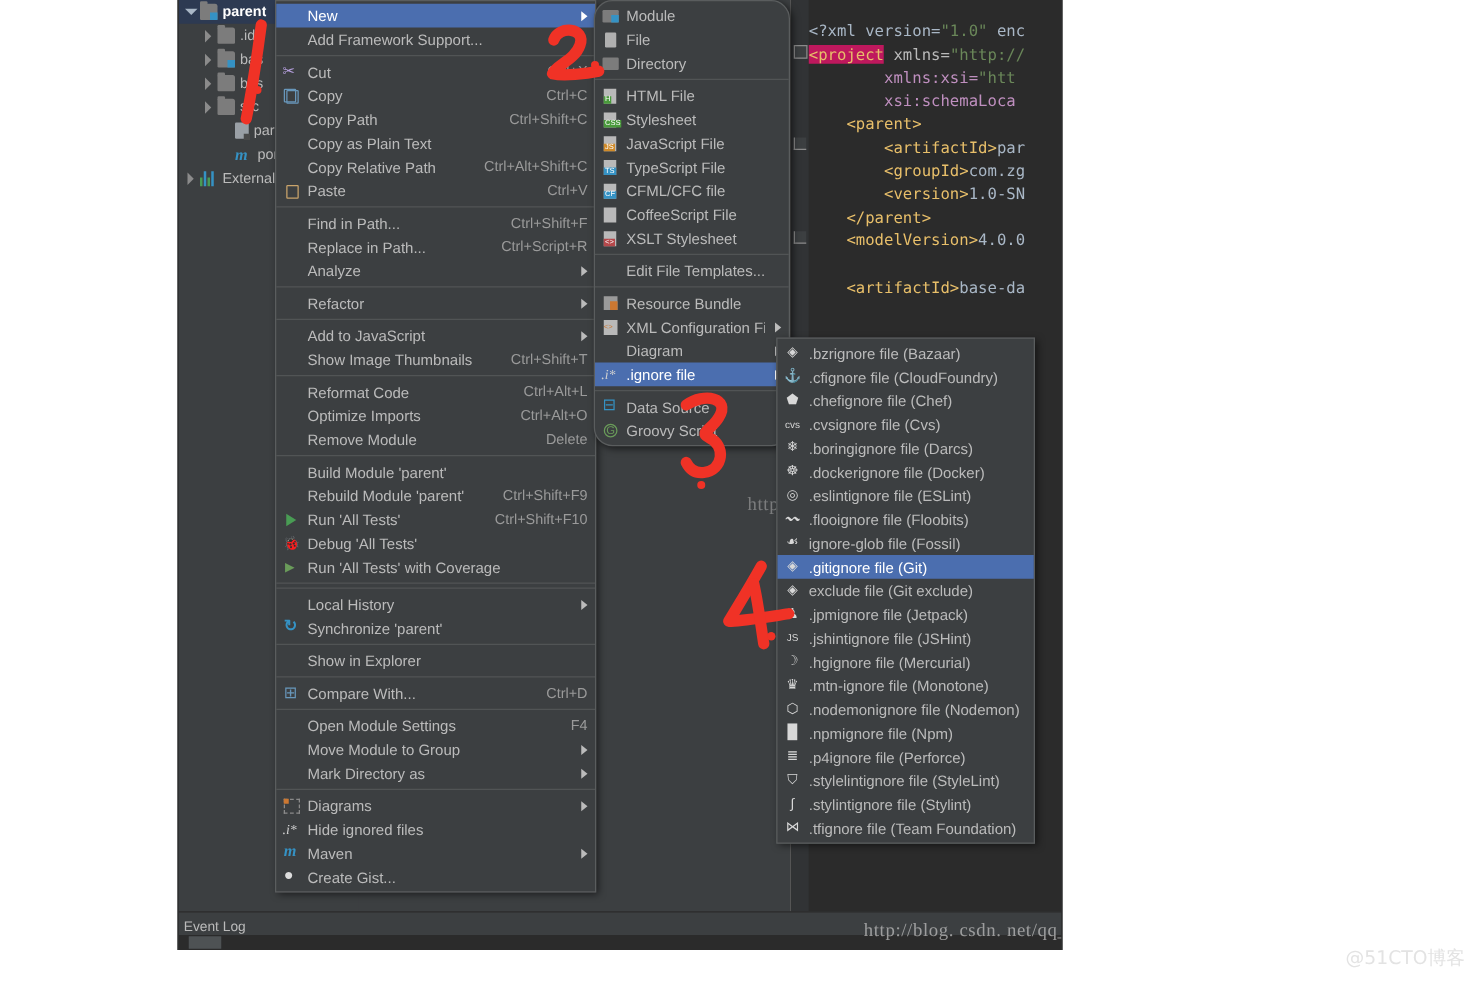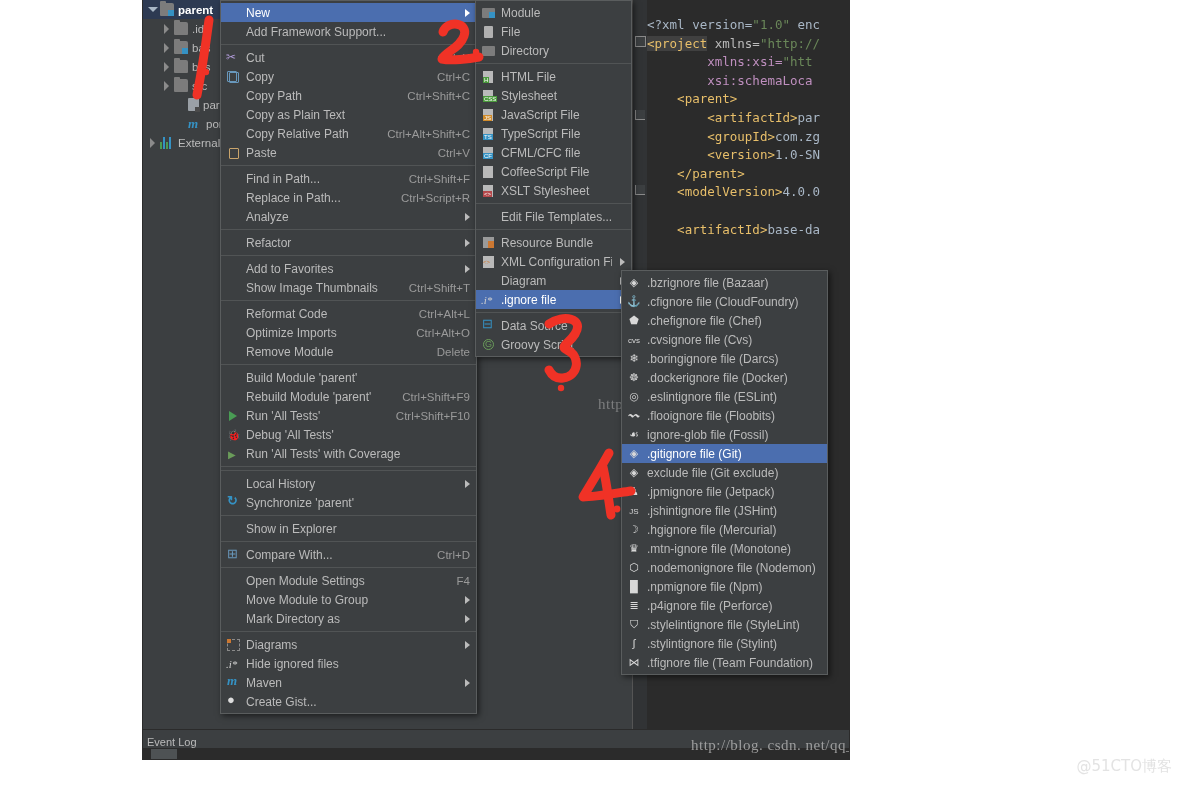--- a/index.html
+++ b/index.html
@@ -148,21 +148,21 @@
     line-height: 18.6px;
     white-space: pre;
     color: #a9b7c6;
   }
   .tag   { color: #e8bf6a; }
   .attr  { color: #bababa; }
   .str   { color: #6a8759; }
   .ns    { color: #bf8fbf; }
   .txt   { color: #a9b7c6; }
   .pi    { color: #a9b7c6; }
-  .hl    { background: #404040; }
+  .hl    { background: #be185d; }
 
   
   #statusbar {
     position: absolute;
     left: 0; bottom: 0;
     width: 706px; height: 30px;
     background: #3c3f41;
     border-top: 1px solid #2b2b2b;
     margin-top: 44px;
   }
@@ -190,21 +190,21 @@
     position: absolute;
     background: #3c3f41;
     border: 1px solid #5a5d5e;
     box-shadow: 2px 2px 6px rgba(0,0,0,0.55);
     padding: 2px 0;
     font-size: 12px;
     color: #bbbbbb;
     z-index: 50;
   }
   #menu1 { left: 77px; top: 0px; width: 255px; }
-  #menu2 { left: 332px; top: 0px; width: 155px; }
+  #menu2 { left: 332px; top: 0px; width: 155px; border-radius: 15px; }
   #menu3 { left: 478px; top: 270px; width: 205px; }
 
   .mi {
     position: relative;
     display: flex;
     align-items: center;
     height: 19px;
     padding: 0 6px 0 4px;
     white-space: nowrap;
     cursor: default;
@@ -441,21 +441,21 @@
         </div>
         <div class="msep"></div>
         <div class="mi">
           <span class="mi-icon"></span>
           <span class="mi-label">Refactor</span>
           <span class="mi-arrow"></span>
         </div>
         <div class="msep"></div>
         <div class="mi">
           <span class="mi-icon"></span>
-          <span class="mi-label">Add to Favorites</span>
+          <span class="mi-label">Add to JavaScript</span>
           <span class="mi-arrow"></span>
         </div>
         <div class="mi">
           <span class="mi-icon"></span>
           <span class="mi-label">Show Image Thumbnails</span>
           <span class="mi-short">Ctrl+Shift+T</span>
         </div>
         <div class="msep"></div>
         <div class="mi">
           <span class="mi-icon"></span>

